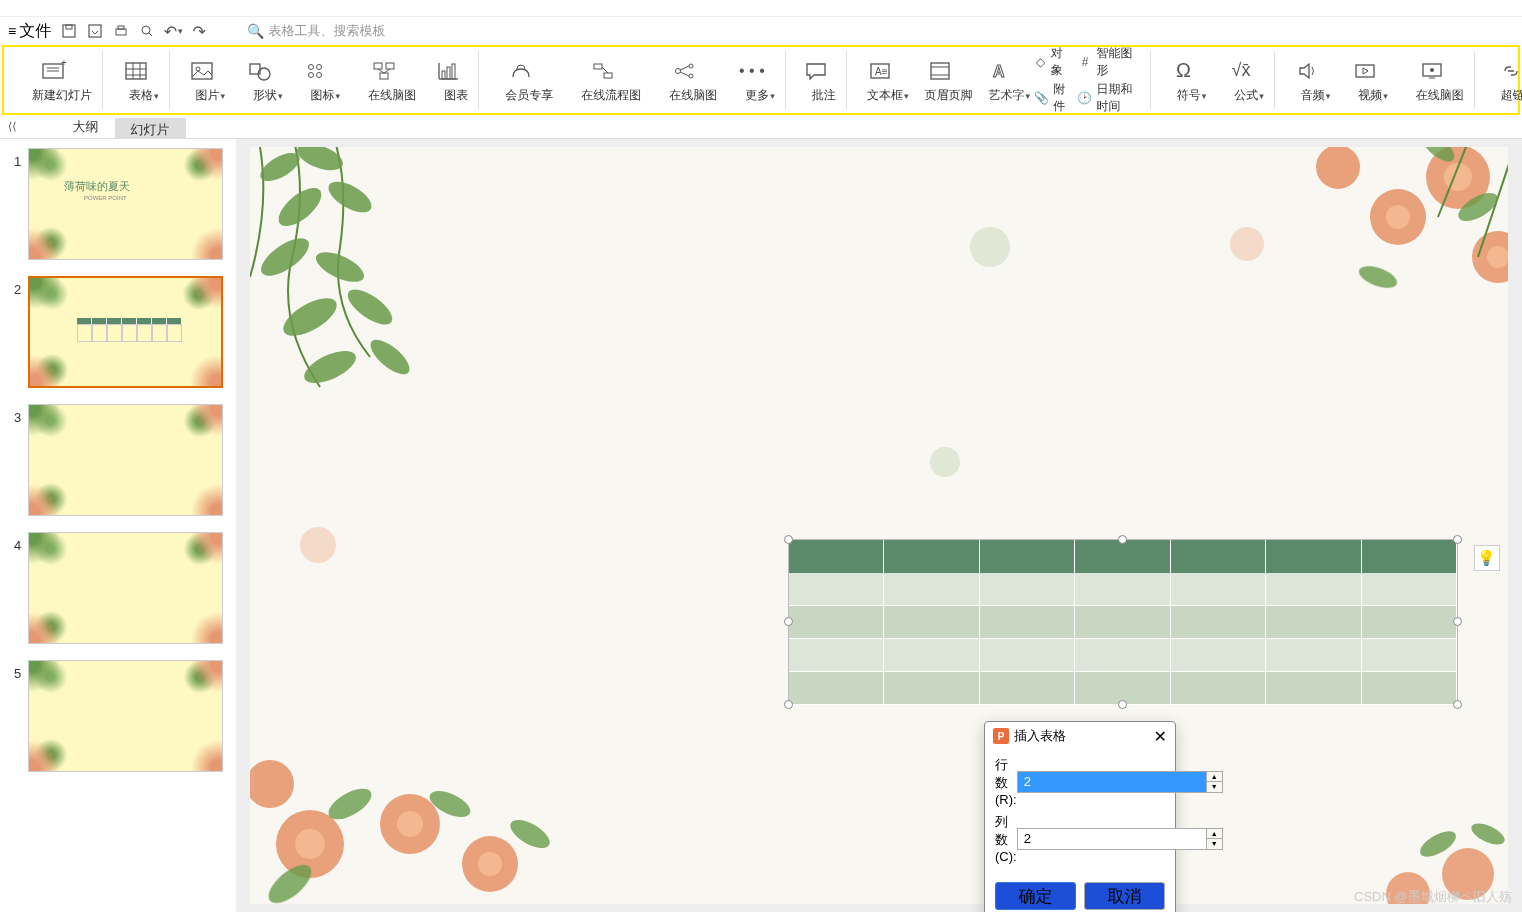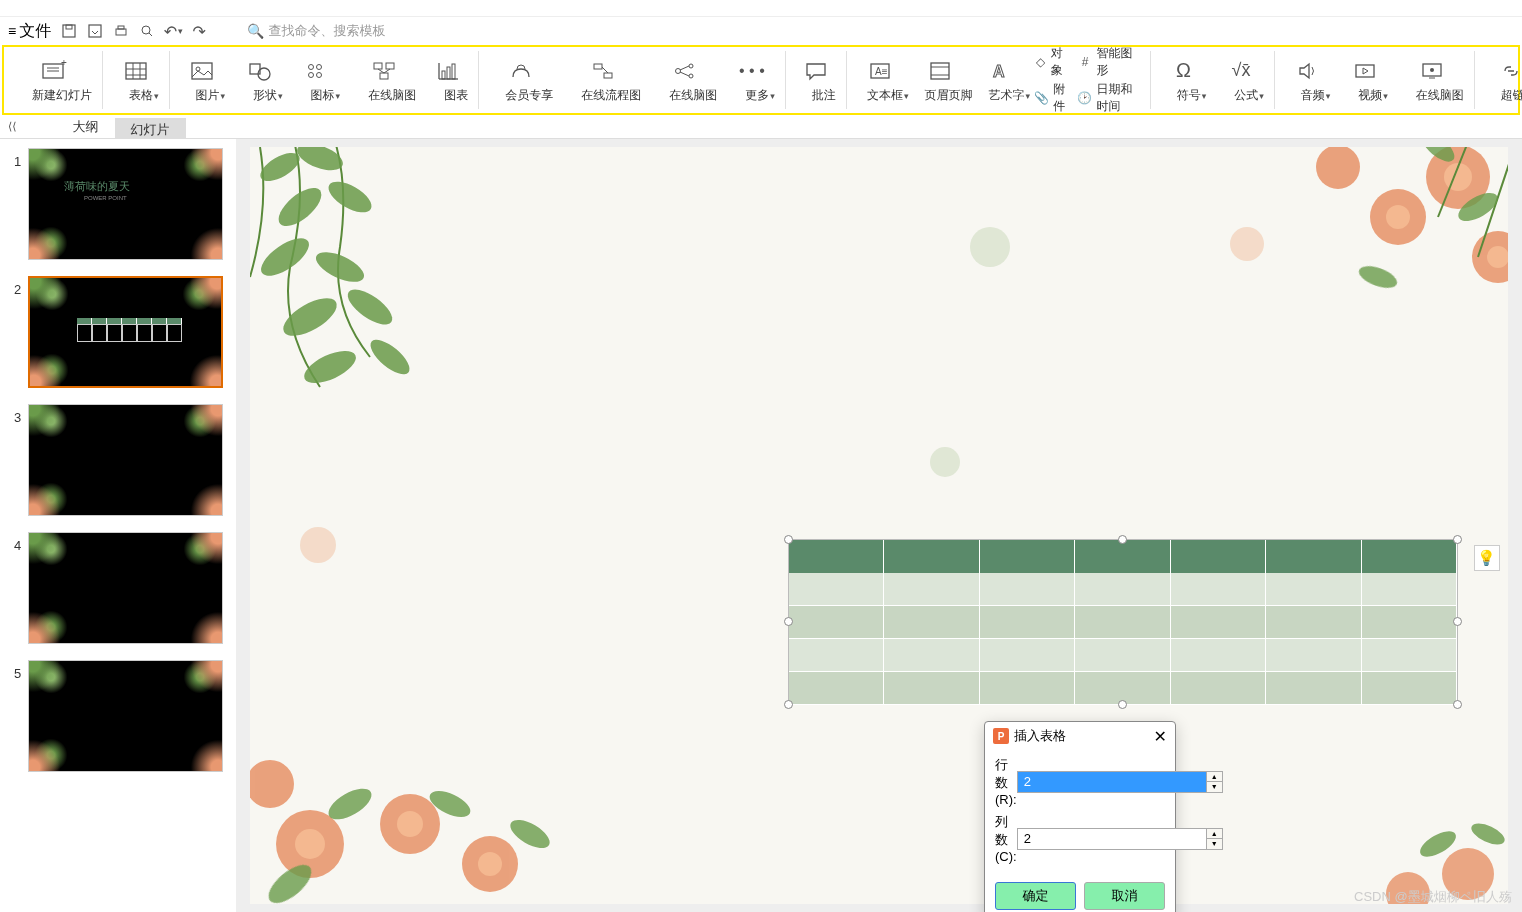--- a/index.html
+++ b/index.html
@@ -34,21 +34,21 @@
 .sub-bar { height: 24px; display: flex; align-items: center; padding-left: 8px; border-bottom: 1px solid #ddd; }
 .collapse-arrow { font-size: 11px; color: #555; margin-right: 40px; }
 .view-tab { padding: 3px 16px; font-size: 13px; color: #333; cursor: pointer; }
 .view-tab.active { background: #ddd; margin-top: 7px; }
 
 .workspace { display: flex; height: calc(100% - 139px); }
 
 .thumb-panel { width: 236px; background: #fff; overflow-y: auto; padding: 6px 0; }
 .thumb-item { display: flex; padding: 3px 6px 3px 14px; margin-bottom: 10px; }
 .thumb-num { width: 14px; font-size: 13px; color: #333; padding-top: 6px; }
-.thumb-slide { width: 195px; height: 112px; border: 1px solid #ccc; background: #000000; position: relative; overflow: hidden; }
+.thumb-slide { width: 195px; height: 112px; border: 1px solid #ccc; background: #fef9c3; position: relative; overflow: hidden; }
 .thumb-slide.selected { border: 2px solid #e06b00; }
 .thumb-deco-tl { position: absolute; top: -8px; left: -8px; width: 60px; height: 60px; background: radial-gradient(circle at 20% 20%, #6a9b4a 10%, transparent 40%), radial-gradient(circle at 50% 40%, #8bb56a 8%, transparent 35%); }
 .thumb-deco-tr { position: absolute; top: -8px; right: -8px; width: 60px; height: 60px; background: radial-gradient(circle at 80% 20%, #e89870 10%, transparent 40%), radial-gradient(circle at 50% 40%, #6a9b4a 8%, transparent 35%); }
 .thumb-deco-bl { position: absolute; bottom: -8px; left: -8px; width: 60px; height: 60px; background: radial-gradient(circle at 20% 80%, #e89870 10%, transparent 40%), radial-gradient(circle at 50% 60%, #6a9b4a 8%, transparent 35%); }
 .thumb-deco-br { position: absolute; bottom: -8px; right: -8px; width: 60px; height: 60px; background: radial-gradient(circle at 80% 80%, #e89870 10%, transparent 40%); }
 .thumb-title { position: absolute; top: 30px; left: 35px; font-size: 11px; color: #5a8a6a; }
 .thumb-subtitle { position: absolute; top: 46px; left: 55px; font-size: 6px; color: #888; }
 .thumb-table { position: absolute; top: 40px; left: 47px; width: 105px; height: 24px; }
 .thumb-table-hdr { height: 6px; background: #5a8a6a; display: flex; }
 .thumb-table-hdr div { flex: 1; border-right: 1px solid #fff; }
@@ -83,21 +83,21 @@
 .dialog-body { padding: 6px 10px; }
 .dialog-row { display: flex; align-items: center; margin-bottom: 6px; }
 .dialog-label { font-size: 13px; width: 56px; }
 .dialog-input-wrap { flex: 1; display: flex; border: 1px solid #aaa; height: 22px; }
 .dialog-input { flex: 1; border: none; padding: 0 6px; font-size: 13px; outline: none; }
 .dialog-input.sel { background: #3399ff; color: #fff; }
 .spinner { width: 16px; display: flex; flex-direction: column; border-left: 1px solid #aaa; }
 .spinner div { flex: 1; display: flex; align-items: center; justify-content: center; font-size: 7px; cursor: pointer; }
 .spinner div:first-child { border-bottom: 1px solid #aaa; }
 .dialog-buttons { display: flex; gap: 8px; padding: 6px 10px 10px; }
-.dialog-btn { flex: 1; height: 28px; border: 1px solid #aaa; background: #86efac; border-radius: 3px; font-size: 13px; cursor: pointer; }
+.dialog-btn { flex: 1; height: 28px; border: 1px solid #aaa; background: #1d4ed8; border-radius: 3px; font-size: 17px; cursor: pointer; }
 .dialog-btn.primary { border: 1px solid #3a76d6; }
 
 .watermark { position: absolute; bottom: 6px; right: 10px; font-size: 13px; color: #ccc; }
 </style>
 </head>
 <body>
 
 <div class="top-bar"></div>
 
 <div class="menu-bar">
@@ -128,21 +128,21 @@
         <svg width="16" height="16" viewBox="0 0 16 16">
           <circle cx="7" cy="7" r="4" fill="none" stroke="#555"></circle>
           <line x1="10" y1="10" x2="13" y2="13" stroke="#555"></line>
         </svg>
       </span>
     <span class="qat-icon">↶<span class="dropdown-arrow">▾</span></span>
     <span class="qat-icon">↷</span>
   </div>
   <div class="search-box">
     <span class="search-icon">🔍</span>
-    <span>查找命令、搜索模板</span>
+    <span>表格工具、搜索模板</span>
   </div>
 </div>
 
 <div class="ribbon">
   <div class="ribbon-group">
     <div class="ribbon-btn">
       <span class="ribbon-icon">
           <svg width="26" height="22" viewBox="0 0 26 22">
             <rect x="2" y="4" width="20" height="14" fill="none" stroke="#555" stroke-width="1.3"></rect>
             <line x1="6" y1="8" x2="18" y2="8" stroke="#555"></line>

